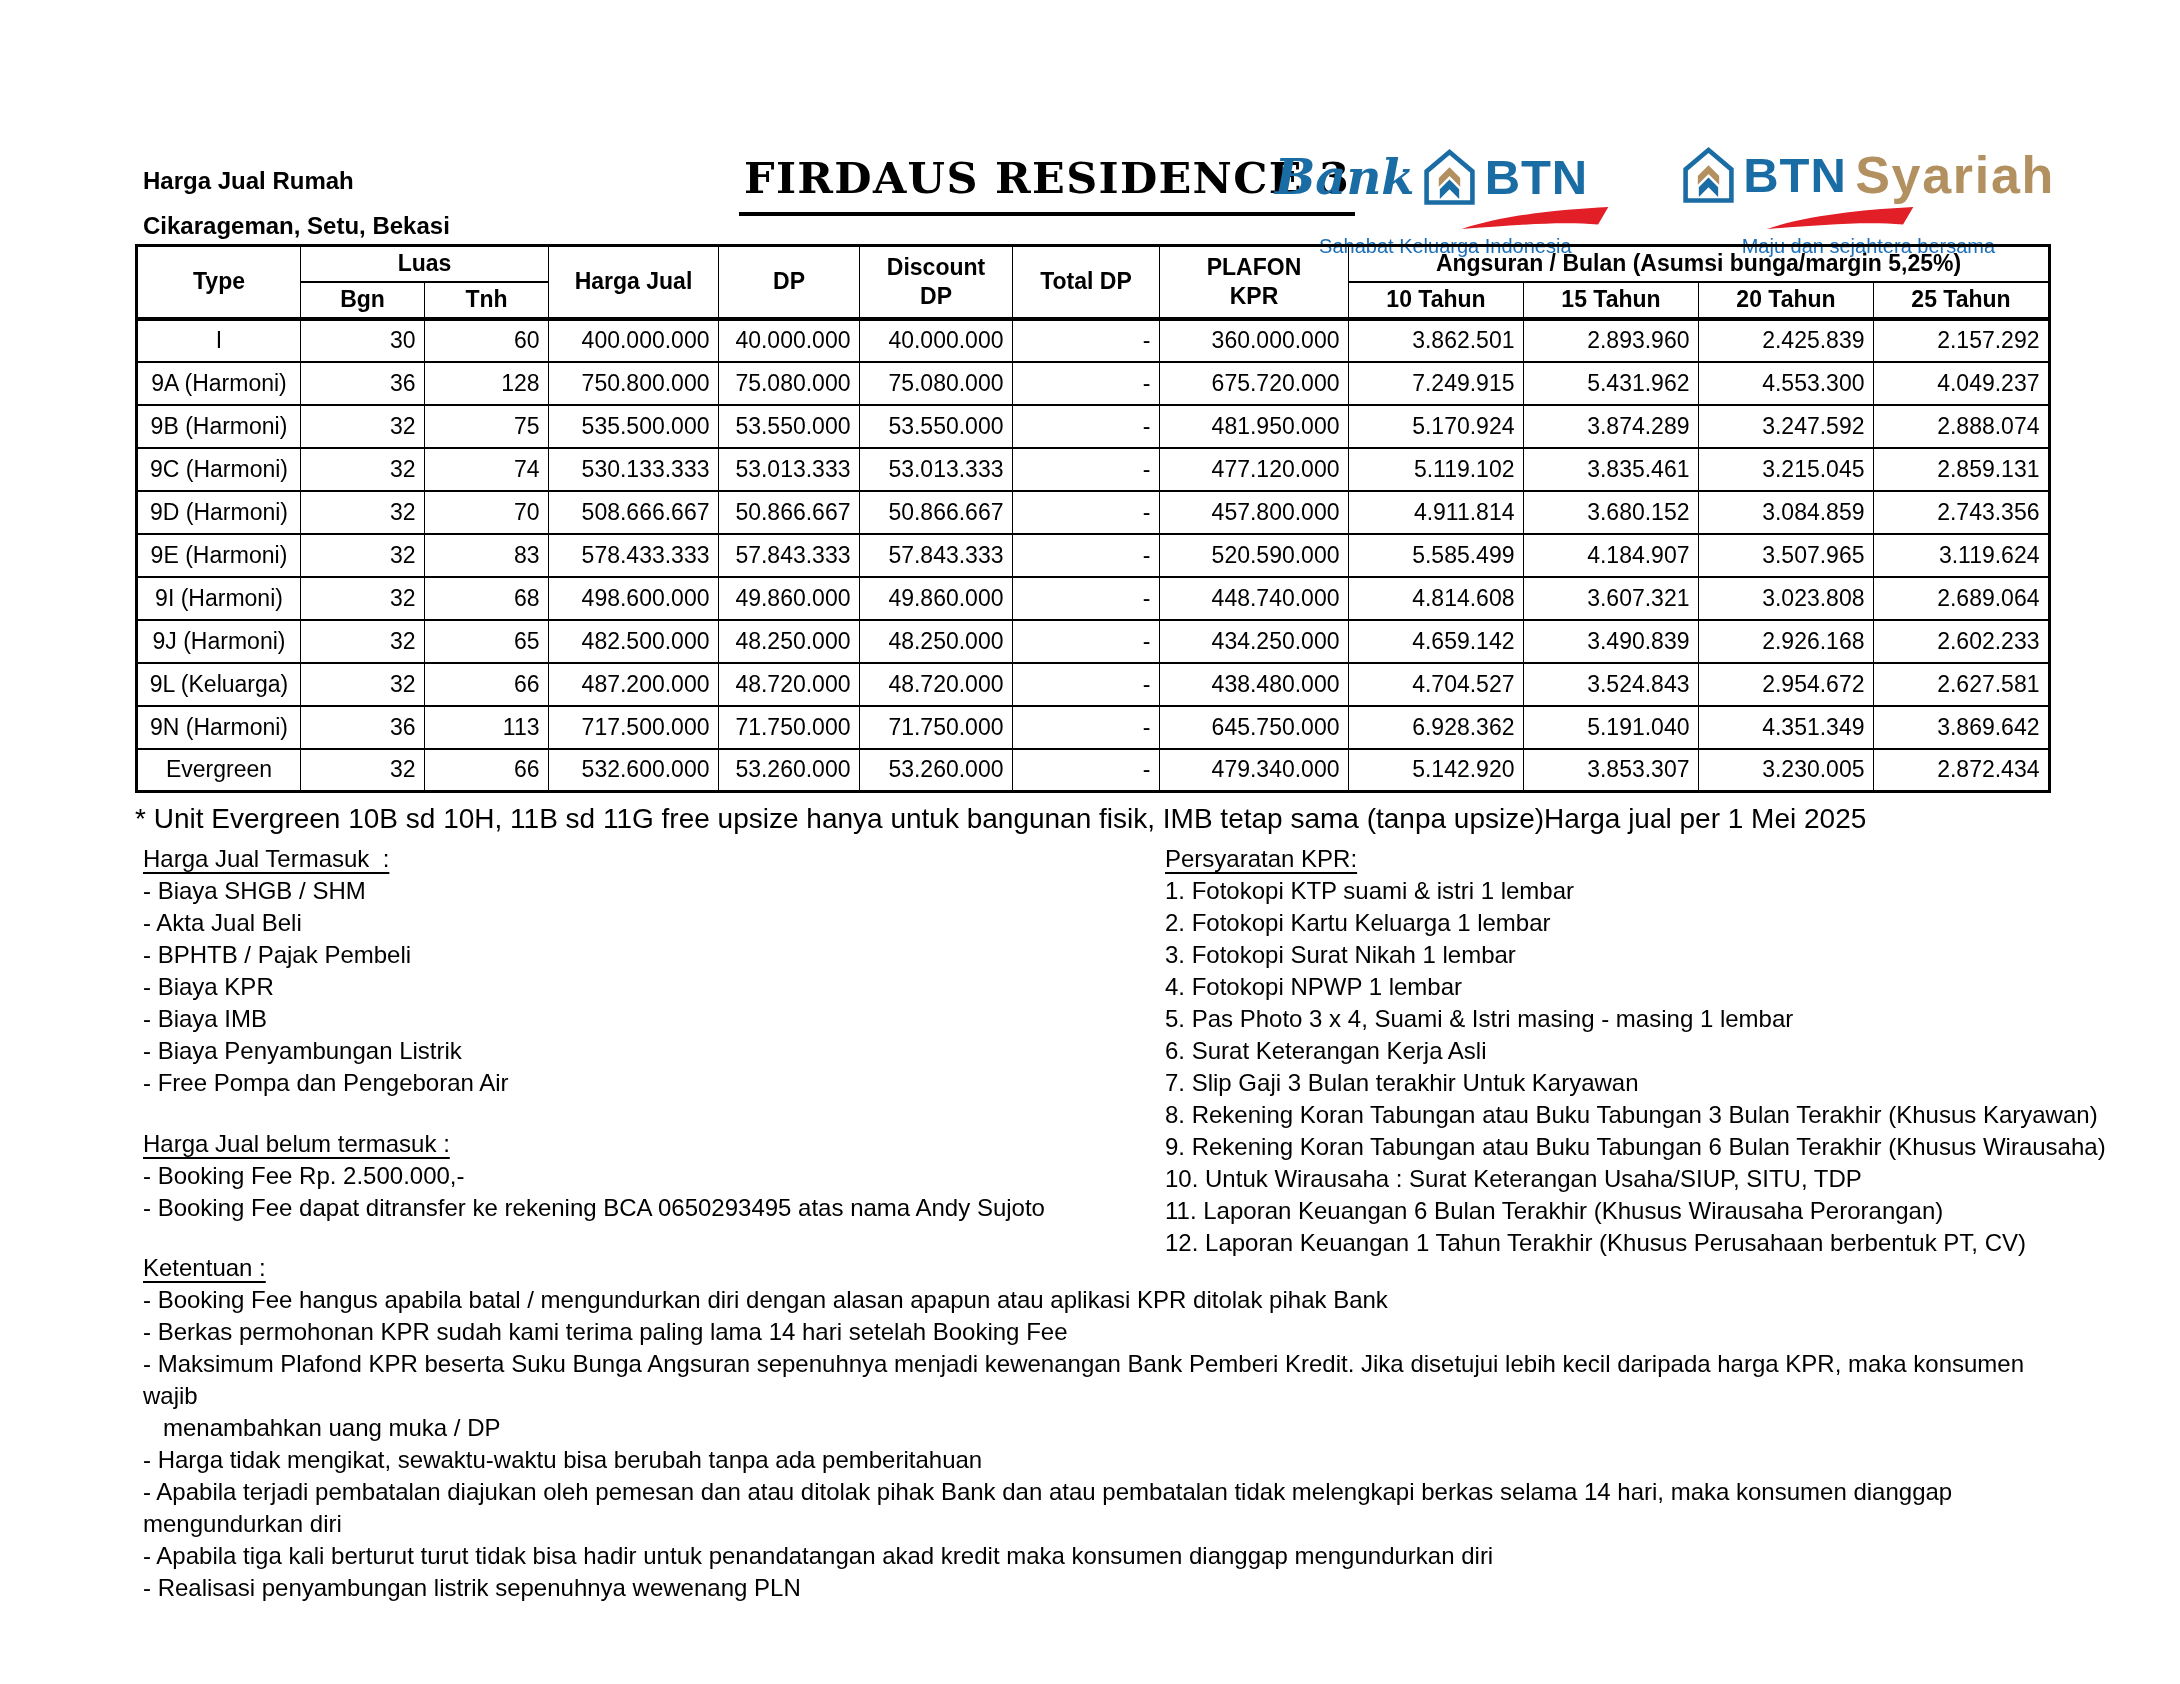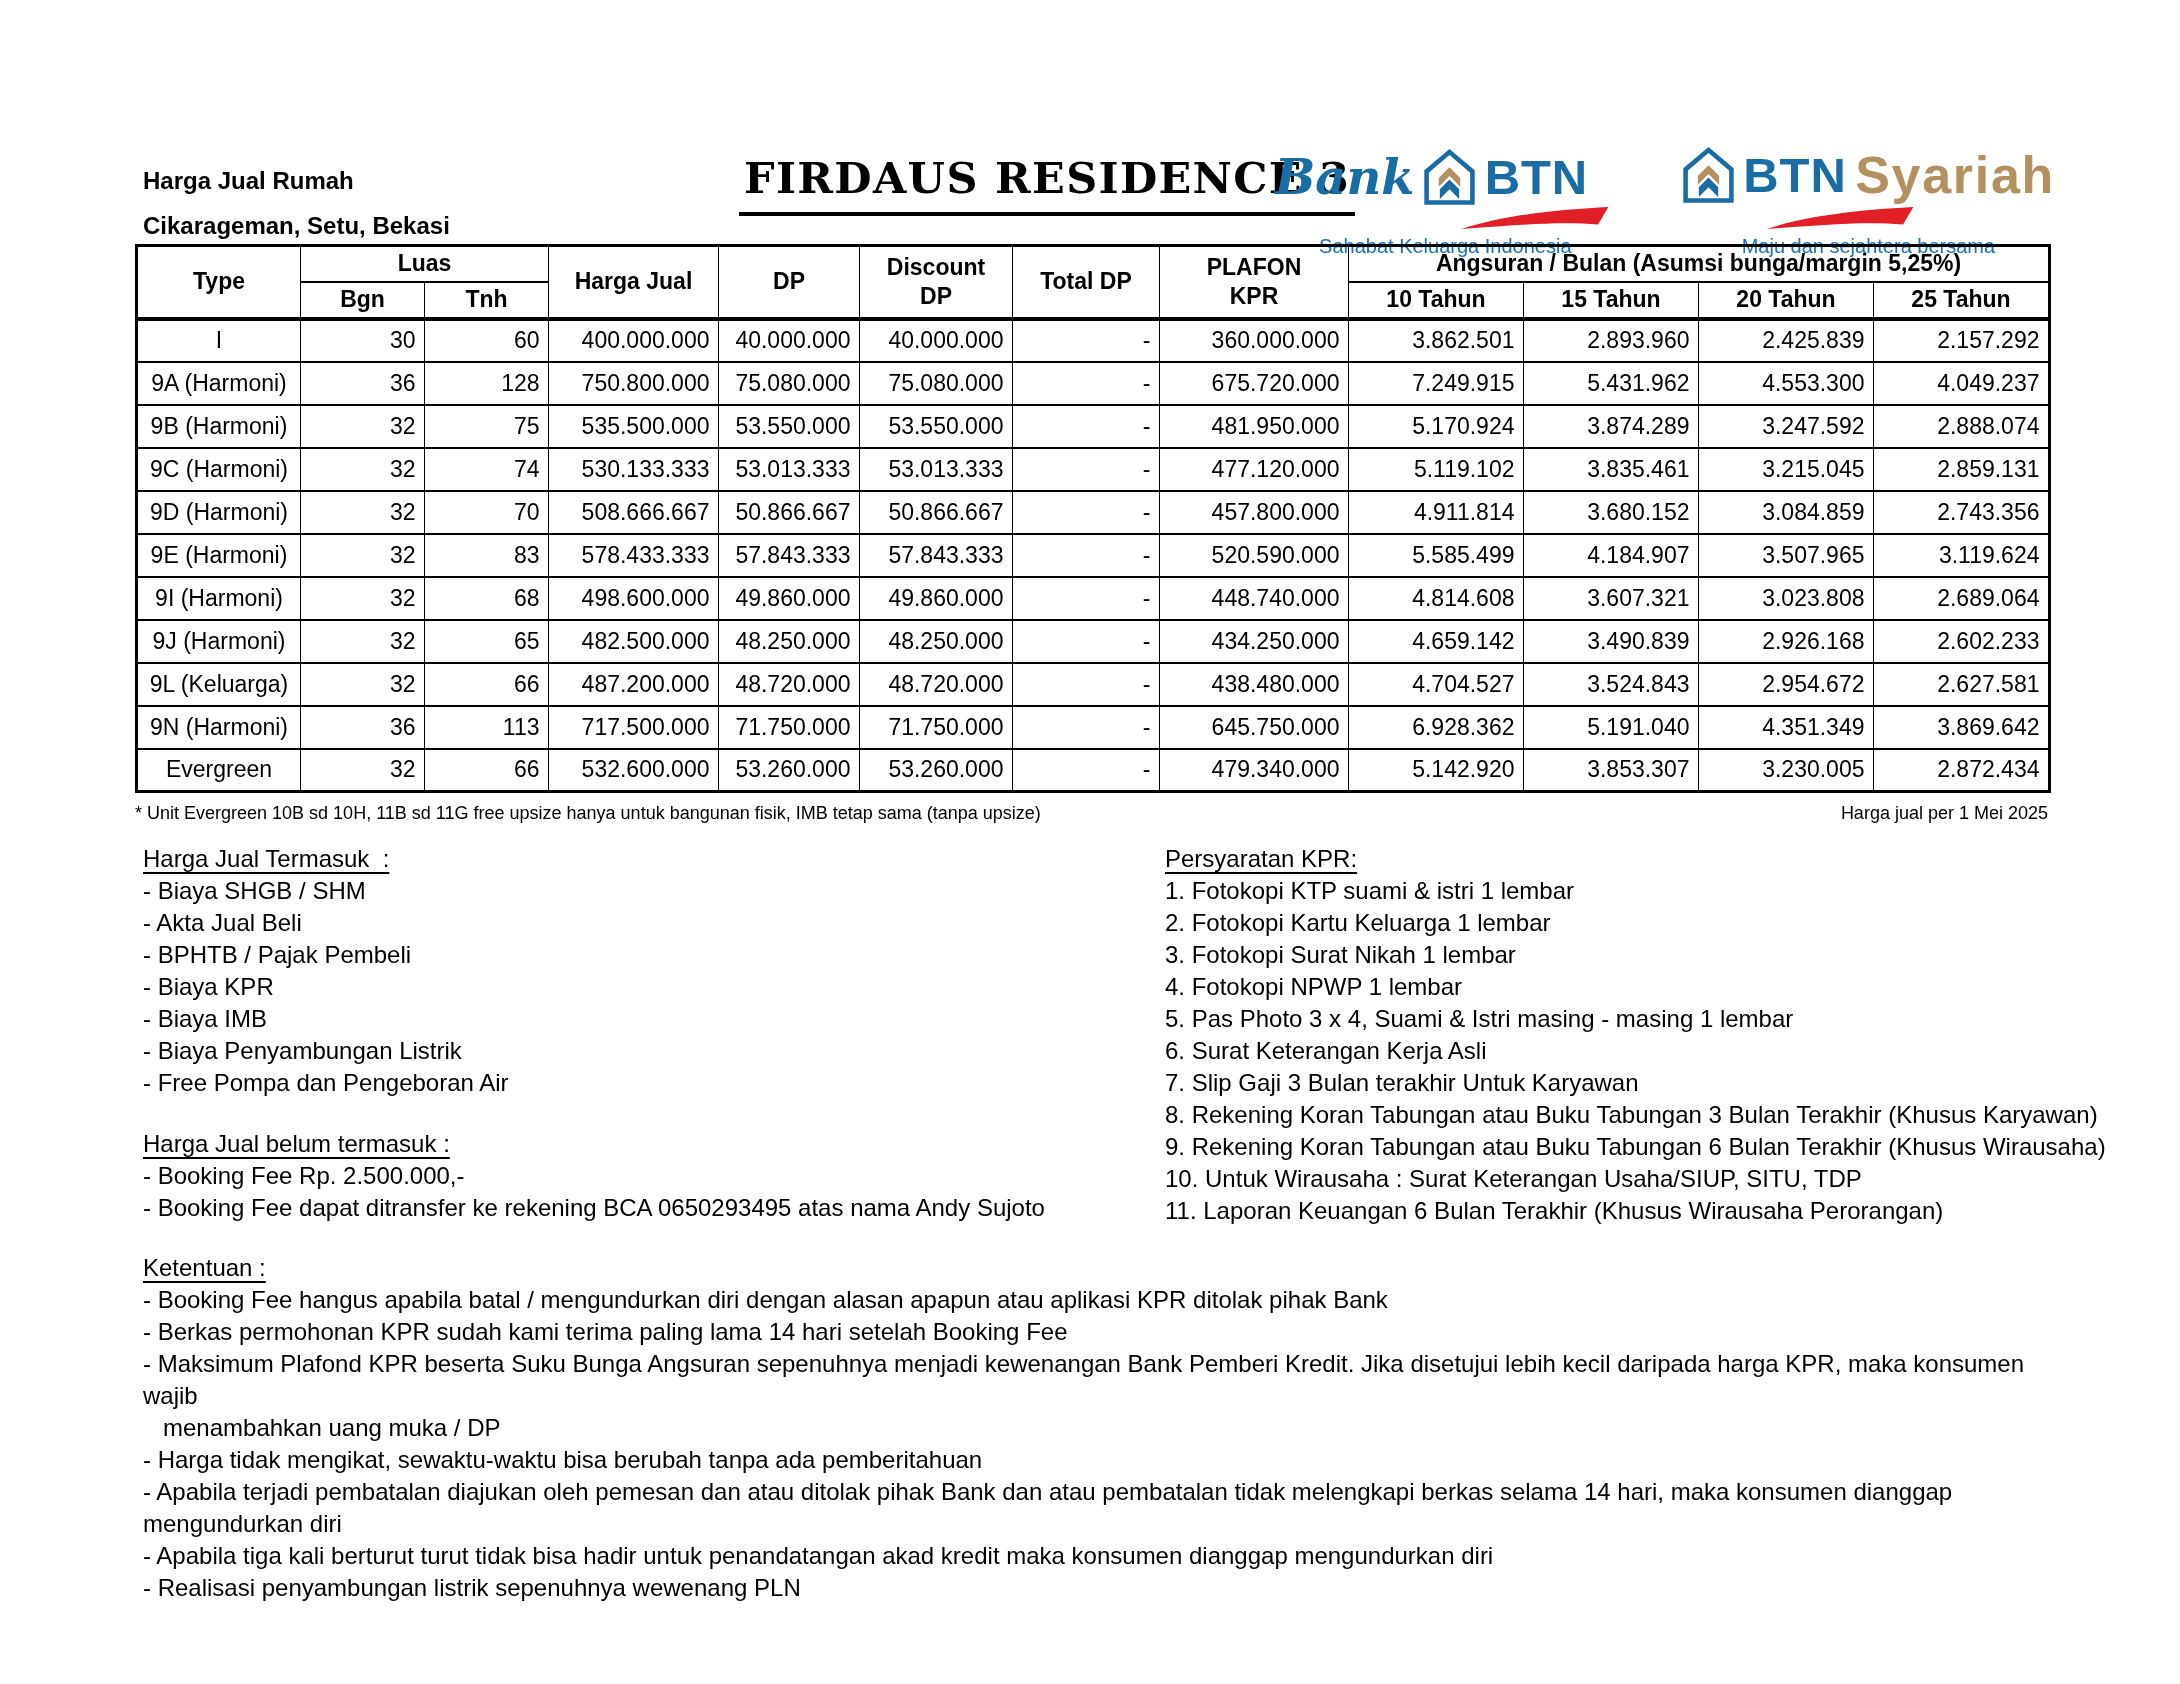--- a/index.html
+++ b/index.html
@@ -39,21 +39,21 @@
   }
   .price thead th { font-weight:bold; text-align:center; white-space:pre-line; line-height:29px; }
   .price thead tr.h1 th { height:36px; }
   .price thead tr.h2 th { height:37px; }
   .price thead tr.h2 th { border-bottom-width:4.3px; }
   .price th.span-bottom { border-bottom-width:4.3px; }
   .price tbody td { height:43px; }
   .price td.c-type { text-align:center; }
   .price td.c-num { text-align:right; }
 
-  .note-row { display:flex; justify-content:space-between; font-size:18px; margin-top:10.2px; }
+  .note-row { display:flex; justify-content:flex-start; font-size:28px; margin-top:10.2px; }
 
   
   .section { position:absolute; font-size:24px; }
   .list-line { line-height:32px; white-space:pre-wrap; }
   .sec-title { text-decoration:underline; text-underline-offset:5.1px; text-decoration-thickness:1.7px; }
   .sec-included    { left:143px;  top:843px;  width:980px; }
   .sec-requirements{ left:1165px; top:843px;  width:988px; }
   .sec-excluded    { left:143px;  top:1128px; width:1022px; }
   .sec-terms       { left:143px;  top:1252px; width:1917px; }
 </style>
@@ -329,20 +329,21 @@
         <div class="list-line">2. Fotokopi Kartu Keluarga 1 lembar</div>
         <div class="list-line">3. Fotokopi Surat Nikah 1 lembar</div>
         <div class="list-line">4. Fotokopi NPWP 1 lembar</div>
         <div class="list-line">5. Pas Photo 3 x 4, Suami &amp; Istri masing - masing 1 lembar</div>
         <div class="list-line">6. Surat Keterangan Kerja Asli</div>
         <div class="list-line">7. Slip Gaji 3 Bulan terakhir Untuk Karyawan</div>
         <div class="list-line">8. Rekening Koran Tabungan atau Buku Tabungan 3 Bulan Terakhir (Khusus Karyawan)</div>
         <div class="list-line">9. Rekening Koran Tabungan atau Buku Tabungan 6 Bulan Terakhir (Khusus Wirausaha)</div>
         <div class="list-line">10. Untuk Wirausaha : Surat Keterangan Usaha/SIUP, SITU, TDP</div>
         <div class="list-line">11. Laporan Keuangan 6 Bulan Terakhir (Khusus Wirausaha Perorangan)</div>
+        <div class="list-line">12. Laporan Keuangan 1 Tahun Terakhir (Khusus Perusahaan berbentuk PT, CV)</div>
       </div>
   </div>
 
   <div class="section sec-excluded">
     <div class="list-line sec-title">Harga Jual belum termasuk :</div>
     <div>
         <div class="list-line">- Booking Fee Rp. 2.500.000,-</div>
         <div class="list-line">- Booking Fee dapat ditransfer ke rekening BCA 0650293495 atas nama Andy Sujoto</div>
       </div>
   </div>

